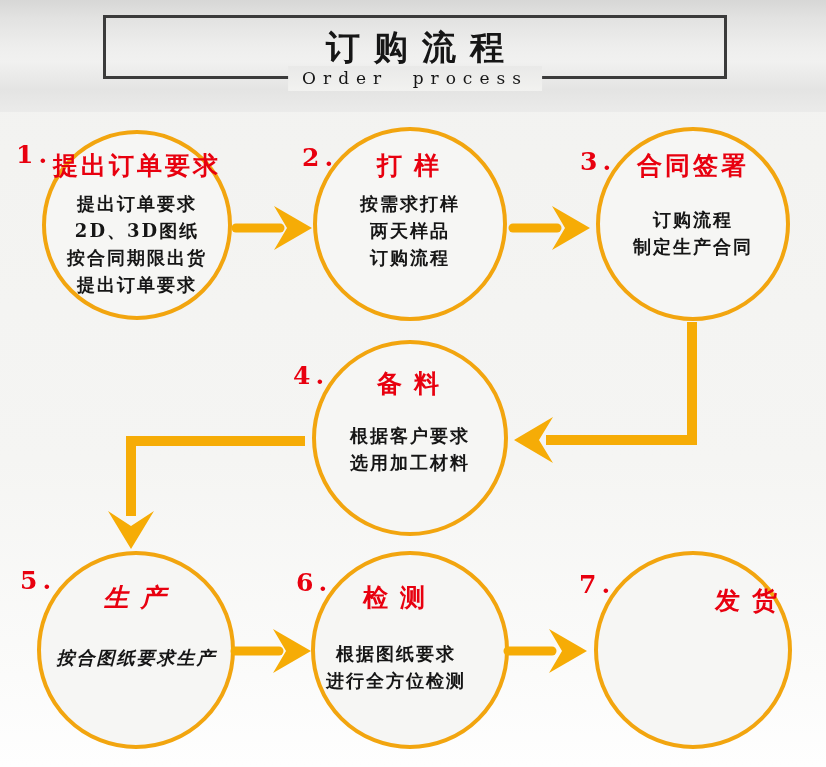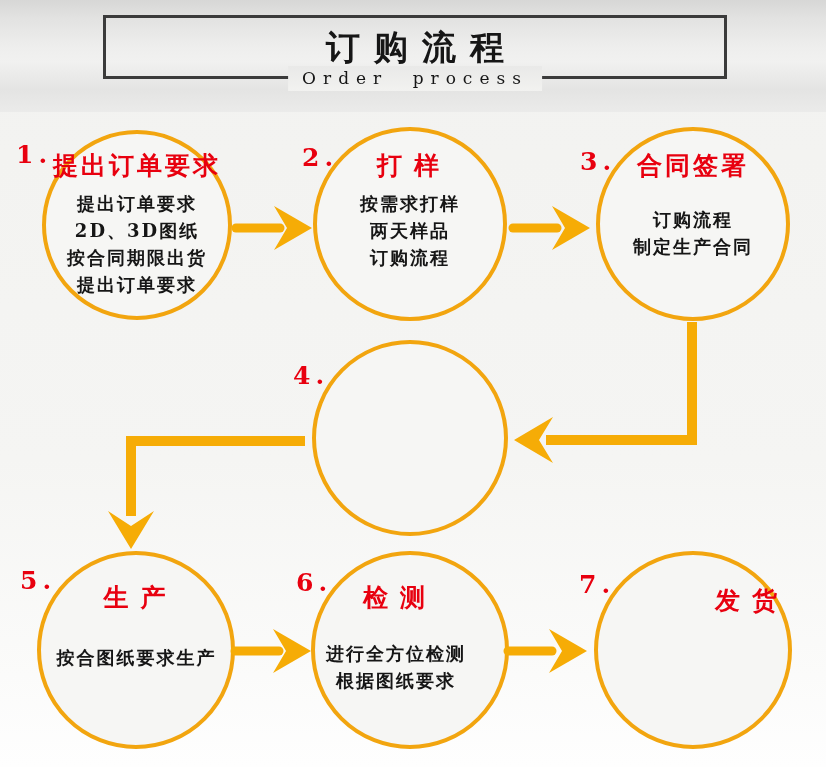--- a/index.html
+++ b/index.html
@@ -44,21 +44,21 @@
   .step-title.short { letter-spacing:12px; padding-left:8px; }
   .step-line {
     color:var(--ink,#161616); font-size:18px; line-height:27px; font-weight:bold; letter-spacing:2px; white-space:nowrap;
   }
   .mb8  { margin-bottom:8px; }  .mb22 { margin-bottom:22px; }
   .mb24 { margin-bottom:24px; } .mb26 { margin-bottom:26px; } .mb30 { margin-bottom:30px; }
   .s1t { left:44px;  top:150px; width:186px; }
   .s2t { left:315px; top:150px; width:190px; }
   .s3t { left:599px; top:150px; width:188px; }
   .s4t { left:314px; top:368px; width:192px; }
-  .s5t { left:40px;  top:582px; width:193px; }
+  .s5t { left:40px;  top:582px; width:193px;font-style:italic; }
   .s6t { left:300px; top:582px; width:192px; }
   .s7t { left:597px; top:585px; width:192px;text-align:right; }
   .n1 { left:16px;  top:140px; } .n2 { left:302px; top:143px; } .n3 { left:580px; top:147px; }
   .n4 { left:293px; top:361px; }
   .n5 { left:20px;  top:566px; } .n6 { left:296px; top:568px; } .n7 { left:579px; top:570px; }
 </style>
 </head>
 <body>
 
 <div class="stage">
@@ -127,29 +127,34 @@
     <div class="step-line">两天样品</div>
     <div class="step-line">订购流程</div>
   </div>
 
   <div class="step-text s3t">
     <div class="step-title mb24">合同签署</div>
     <div class="step-line">订购流程</div>
     <div class="step-line">制定生产合同</div>
   </div>
 
+  <div class="step-text s4t">
+    <div class="step-title short mb22">备料</div>
+    <div class="step-line">根据客户要求</div>
+    <div class="step-line">选用加工材料</div>
+  </div>
 
   <div class="step-text s5t">
     <div class="step-title short mb30">生产</div>
     <div class="step-line">按合图纸要求生产</div>
   </div>
 
   <div class="step-text s6t">
     <div class="step-title short mb26">检测</div>
+    <div class="step-line">根据图纸要求</div>
     <div class="step-line">进行全方位检测</div>
-    <div class="step-line">根据图纸要求</div>
   </div>
 
   <div class="step-text s7t">
     <div class="step-title short mb30">发货</div>
   </div>
 
 </div>
 
 </body></html>

